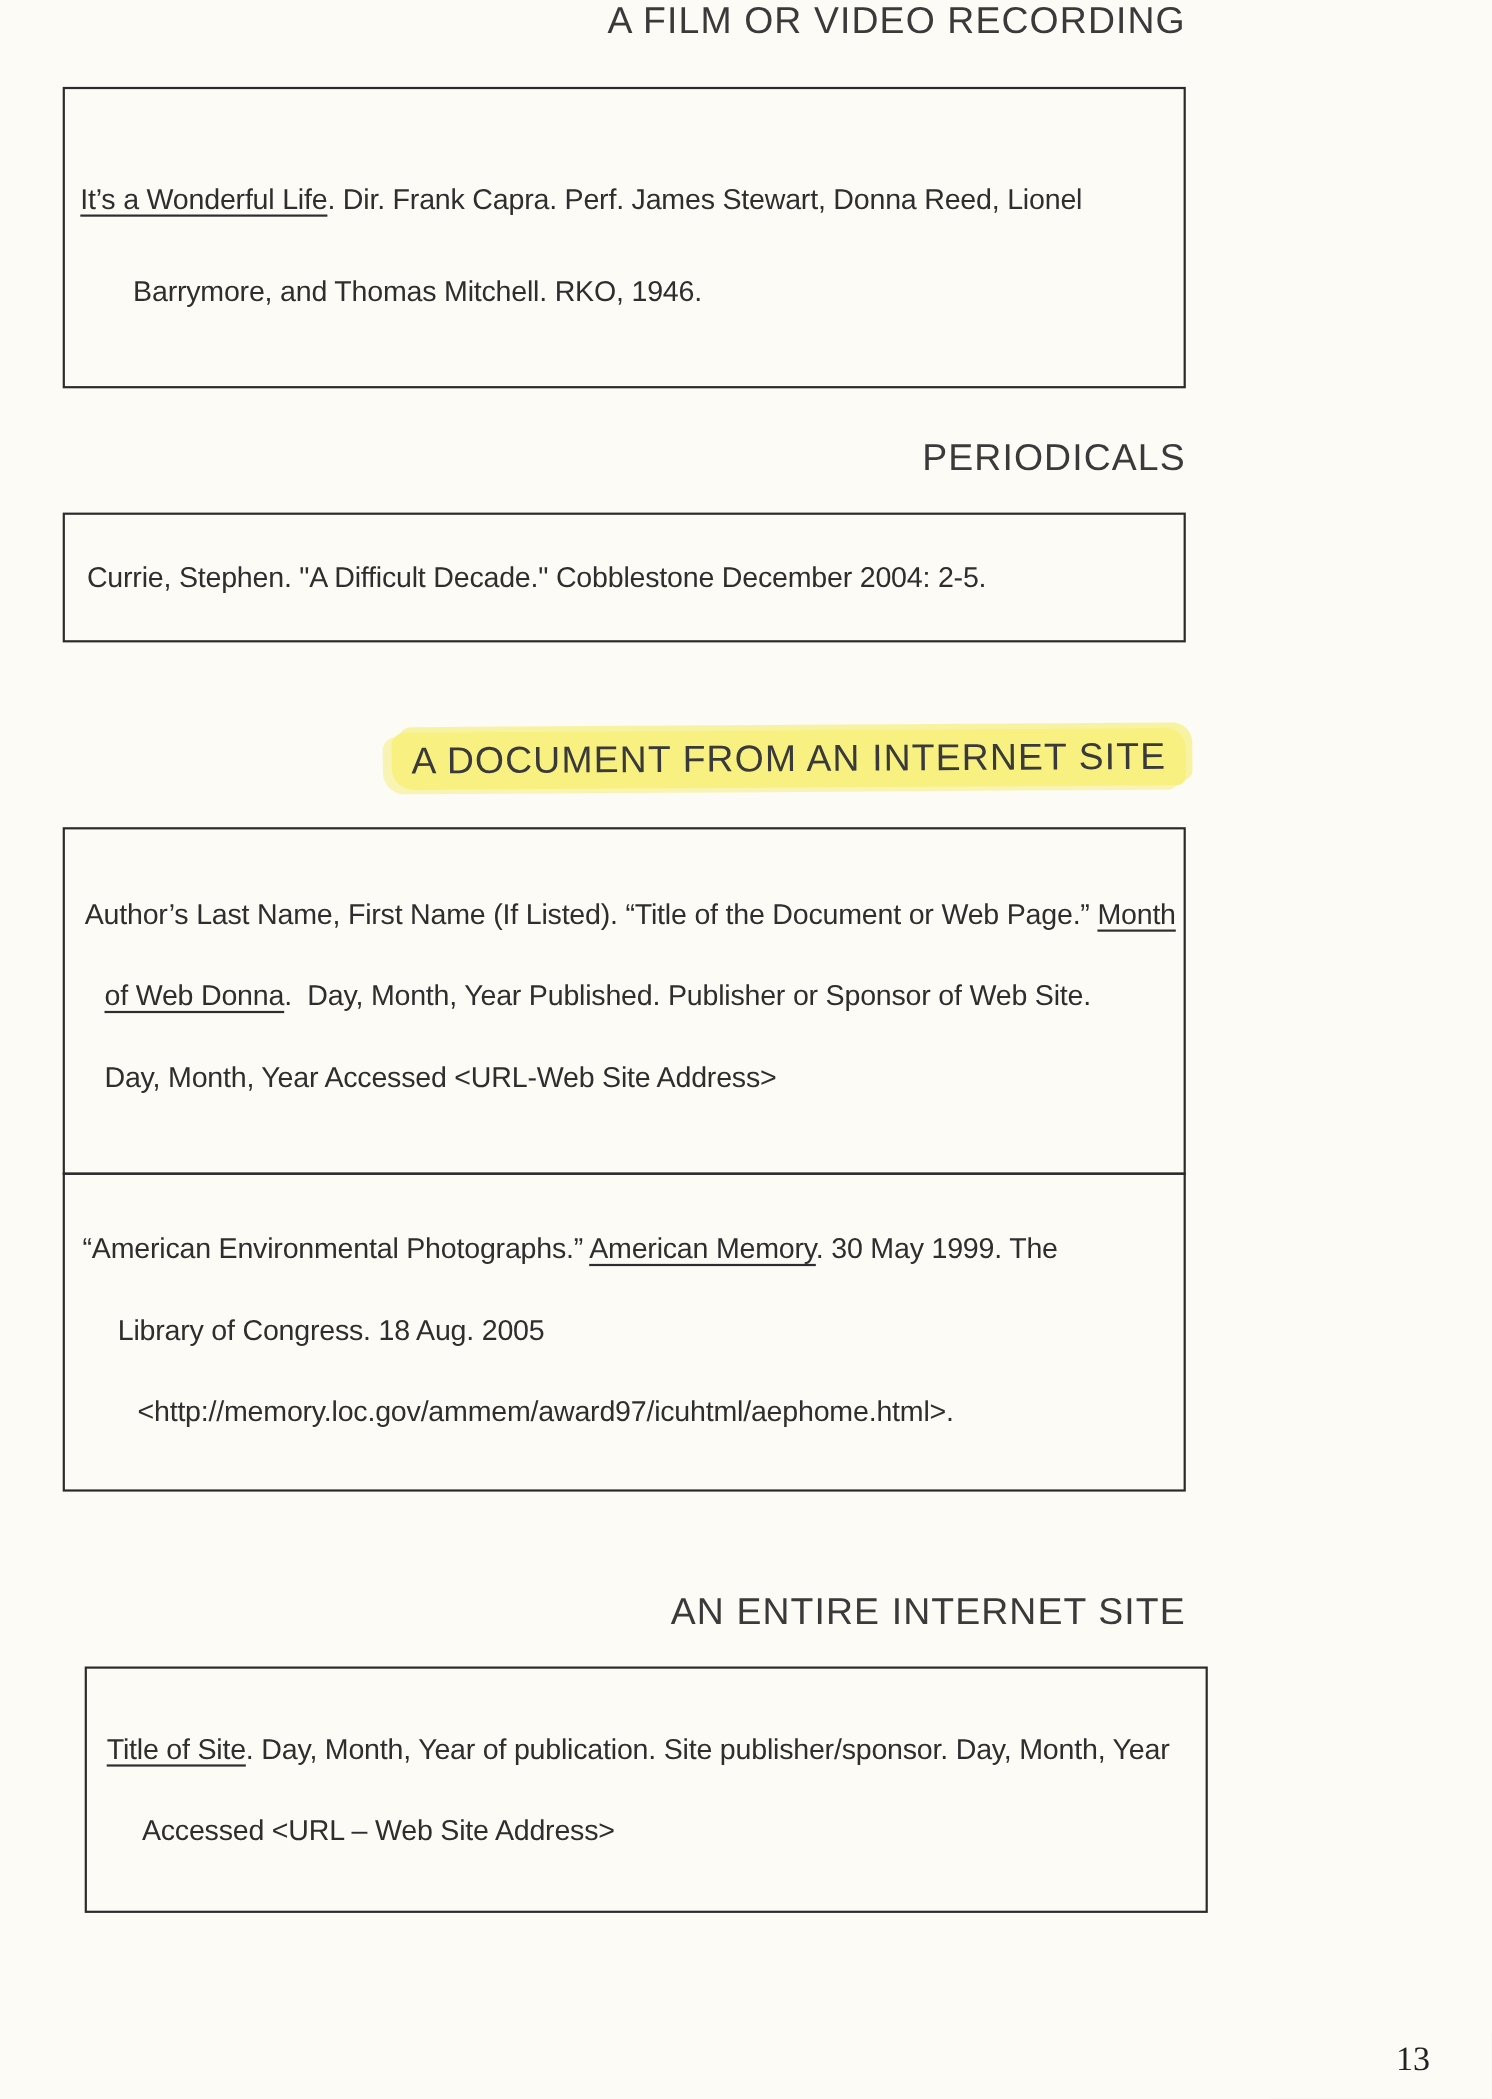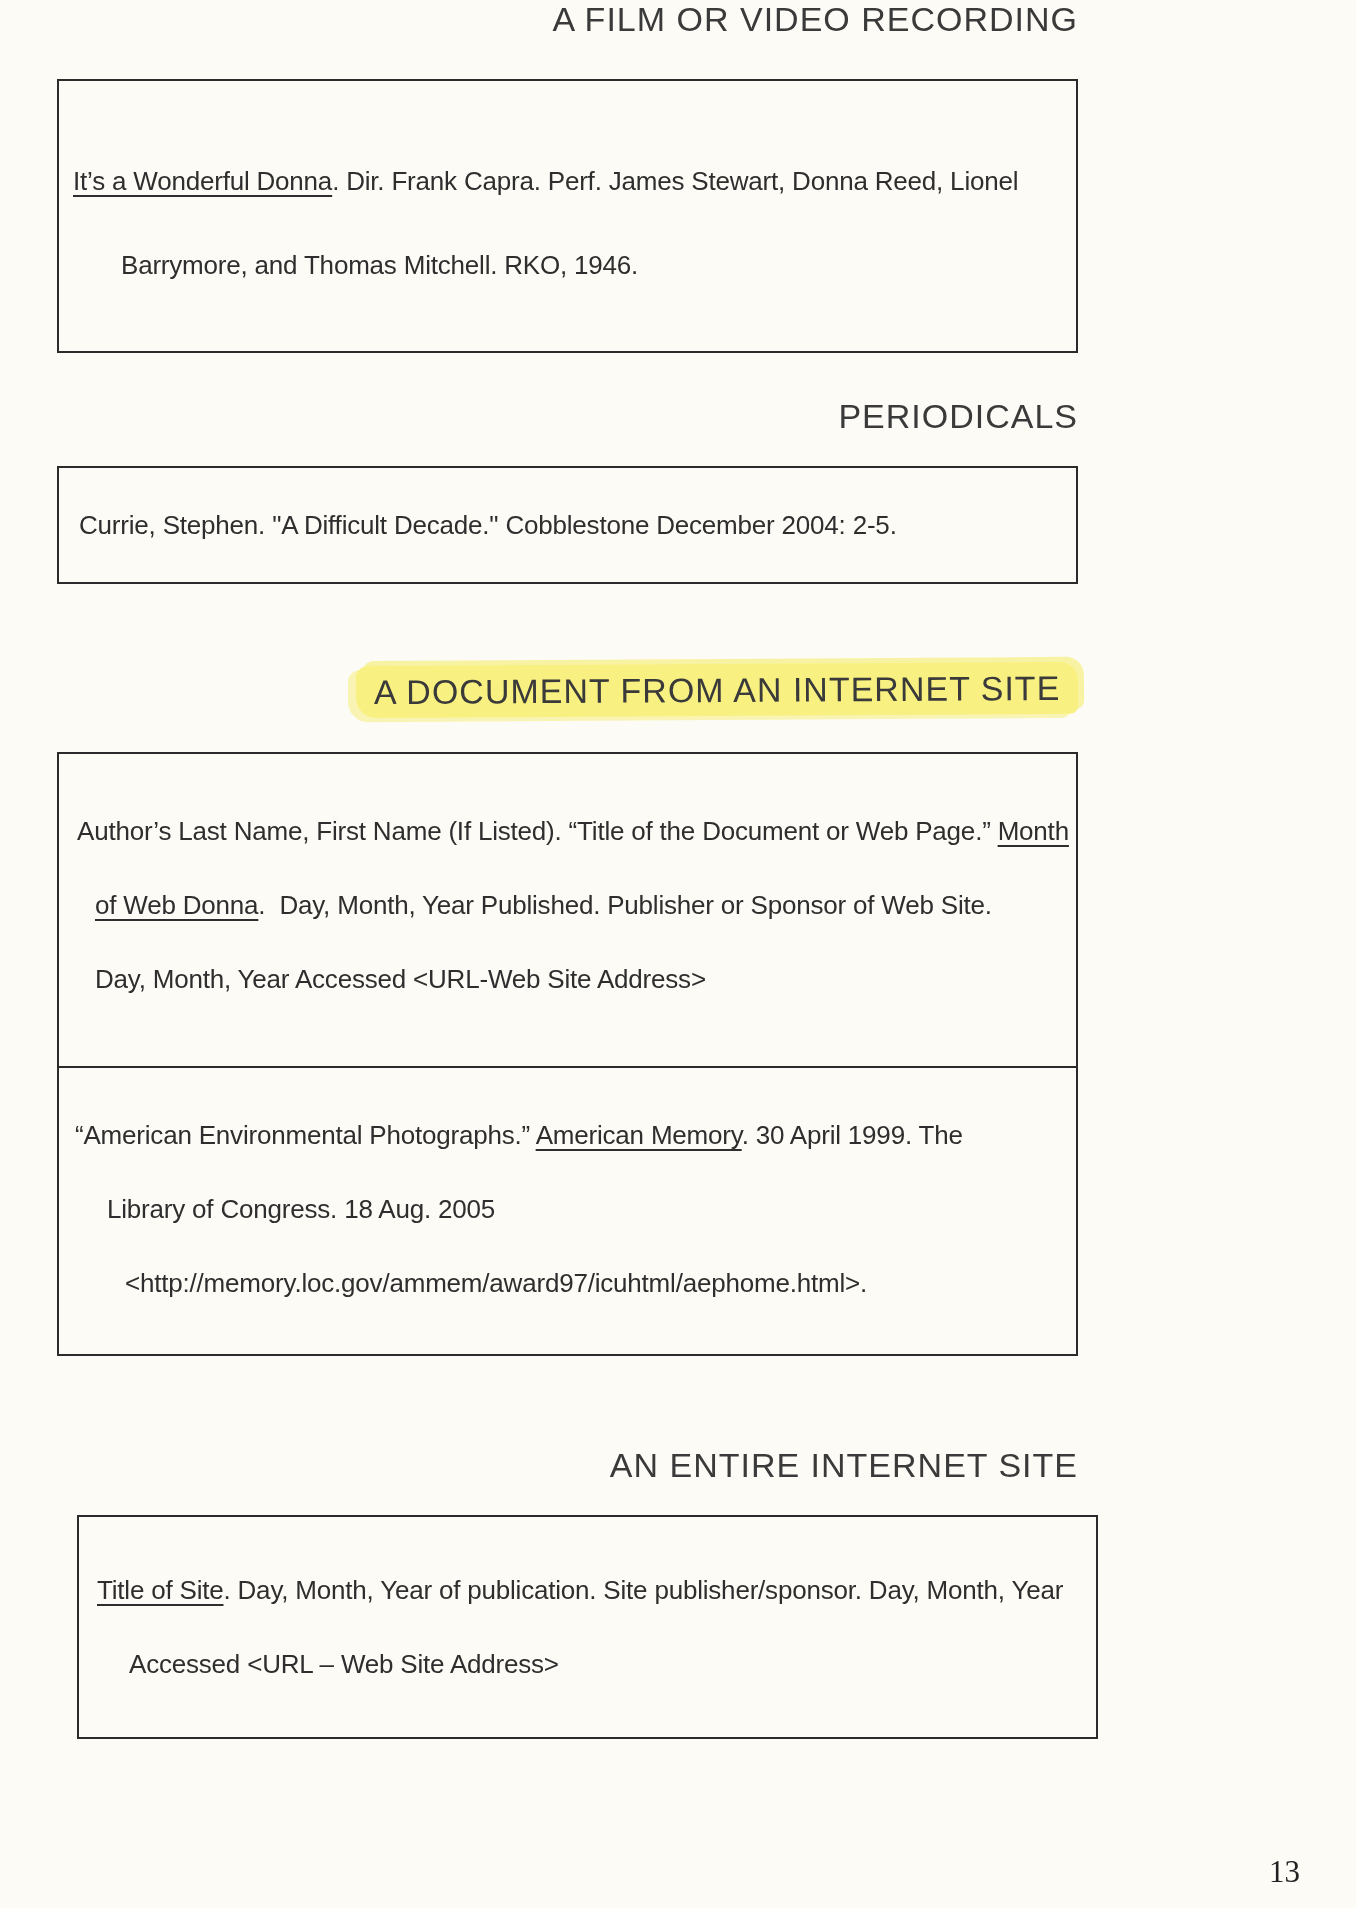--- a/index.html
+++ b/index.html
@@ -79,39 +79,39 @@
   }
 </style>
 </head>
 <body>
 
 <div class="page">
   <div class="content">
 
     <h2 class="heading h-film">A FILM OR VIDEO RECORDING</h2>
     <div class="box box-film">
-      <p class="cite"><span class="u">It’s a Wonderful Donna</span><span>. Dir. Frank Capra. Perf. James Stewart, Donna Reed, Lionel</span></p>
+      <p class="cite"><span class="u">It’s a Wonderful Life</span><span>. Dir. Frank Capra. Perf. James Stewart, Donna Reed, Lionel</span></p>
       <p class="cite i48">Barrymore, and Thomas Mitchell. RKO, 1946.</p>
     </div>
 
     <h2 class="heading h-periodicals">PERIODICALS</h2>
     <div class="box box-periodicals">
       <p class="cite">Currie, Stephen. "A Difficult Decade." Cobblestone December 2004: 2-5.</p>
     </div>
 
     <h2 class="heading h-internet-doc"><span class="highlight"><span>A DOCUMENT FROM AN INTERNET SITE</span></span></h2>
 
     <div class="box box-doc-template">
       <p class="cite"><span>Author’s Last Name, First Name (If Listed). “Title of the Document or Web Page.” </span><span class="u">Month</span></p>
       <p class="cite i18"><span class="u">of Web Donna</span><span>.&nbsp; Day, Month, Year Published. Publisher or Sponsor of Web Site.</span></p>
       <p class="cite i18">Day, Month, Year Accessed &lt;URL-Web Site Address&gt;</p>
     </div>
 
     <div class="box box-doc-example">
-      <p class="cite"><span>“American Environmental Photographs.” </span><span class="u">American Memory</span><span>. 30 April 1999. The</span></p>
+      <p class="cite"><span>“American Environmental Photographs.” </span><span class="u">American Memory</span><span>. 30 May 1999. The</span></p>
       <p class="cite i32">Library of Congress. 18 Aug. 2005</p>
       <p class="cite i50">&lt;http://memory.loc.gov/ammem/award97/icuhtml/aephome.html&gt;.</p>
     </div>
 
     <h2 class="heading h-internet-site">AN ENTIRE INTERNET SITE</h2>
     <div class="box box-site">
       <p class="cite"><span class="u">Title of Site</span><span>. Day, Month, Year of publication. Site publisher/sponsor. Day, Month, Year</span></p>
       <p class="cite i32">Accessed &lt;URL – Web Site Address&gt;</p>
     </div>
 

